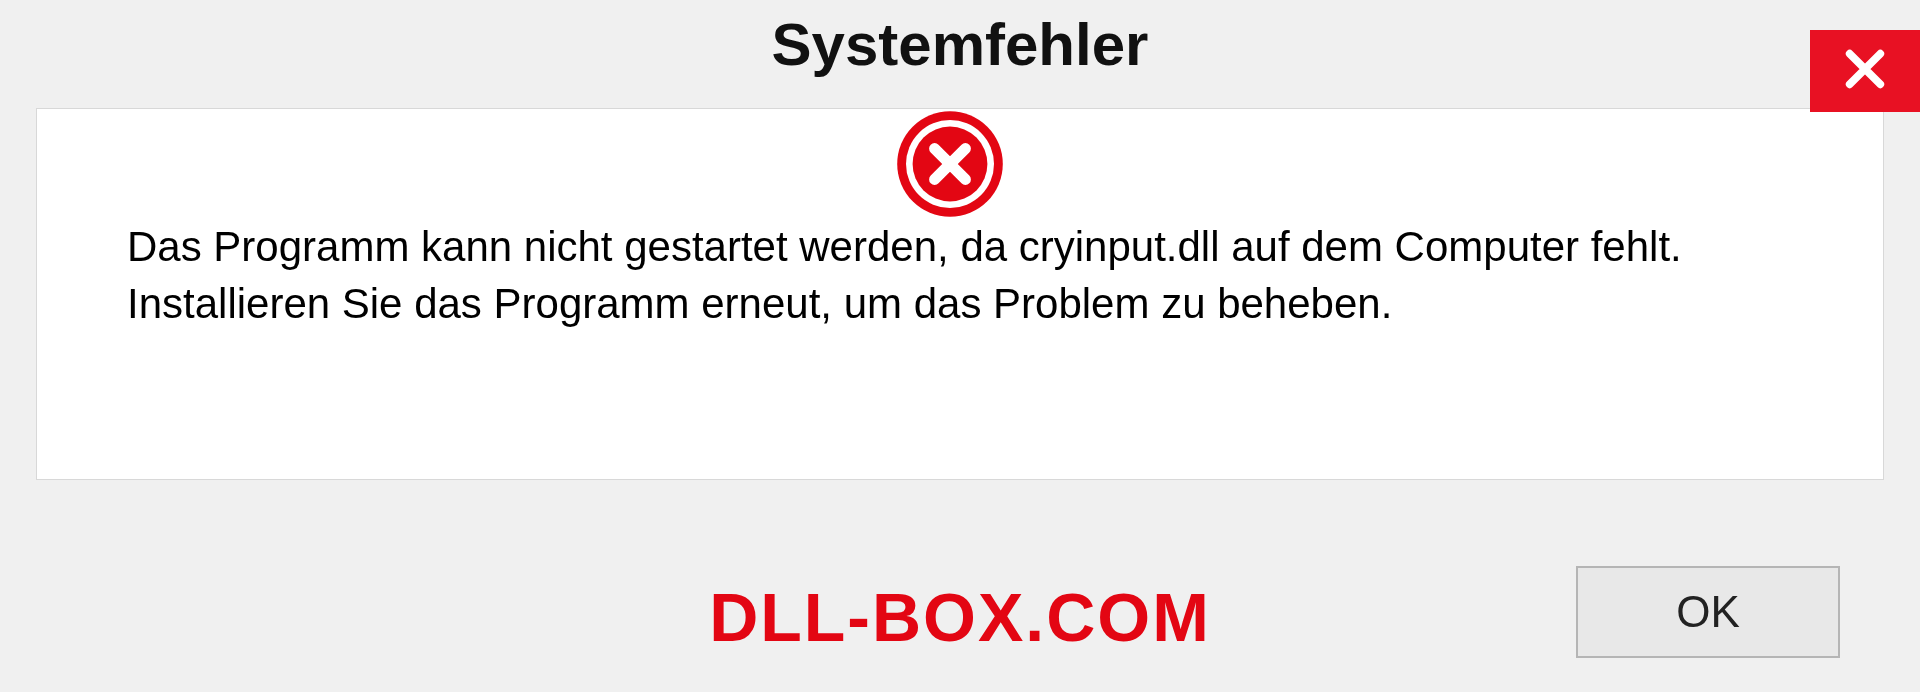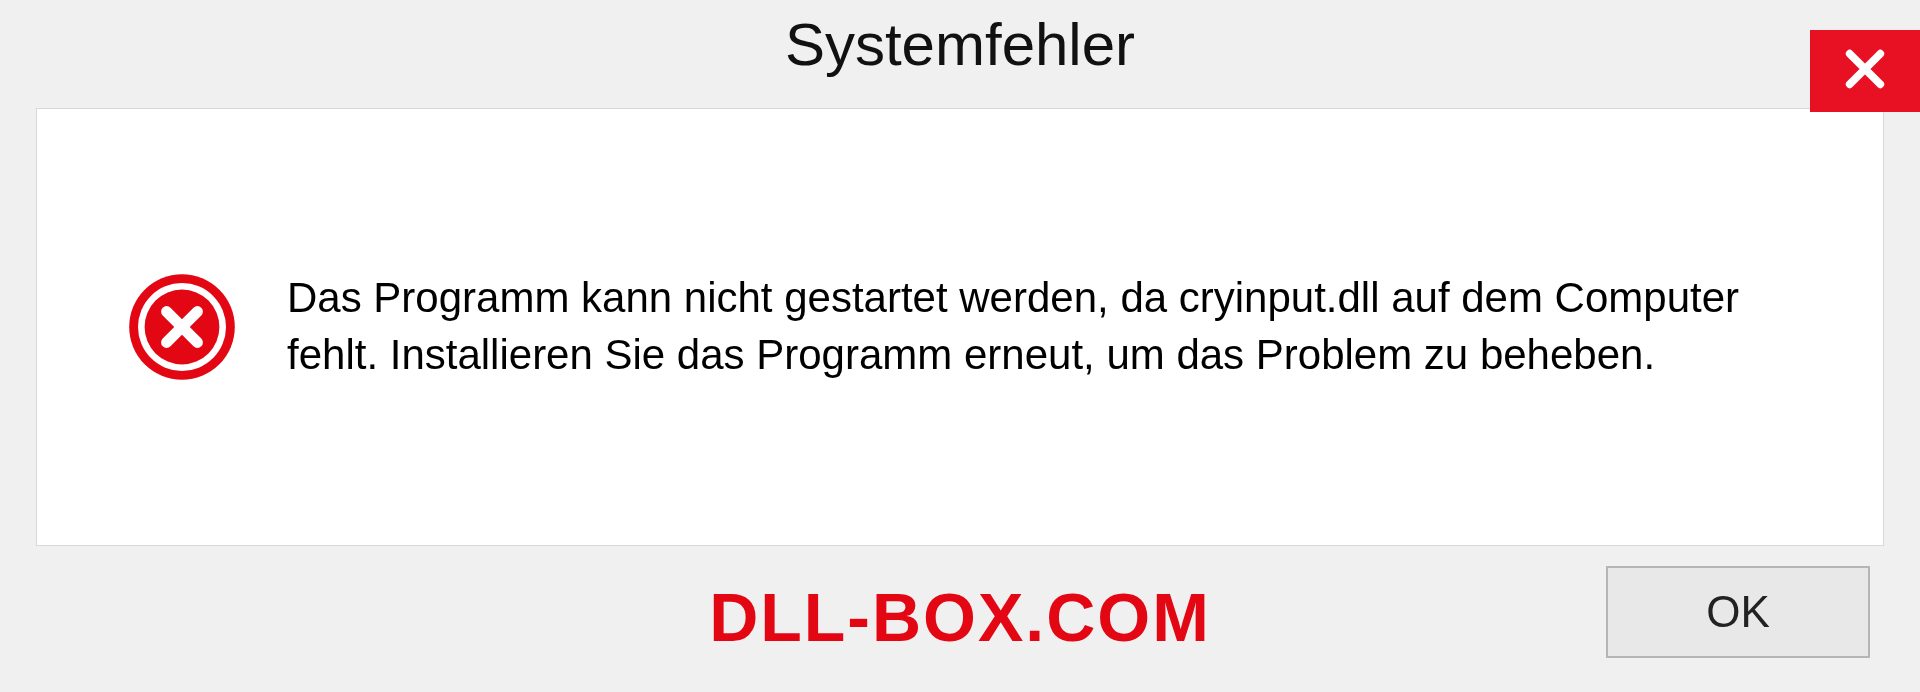--- a/index.html
+++ b/index.html
@@ -24,21 +24,21 @@
     .titlebar {
       display: flex;
       align-items: flex-start;
       justify-content: center;
       position: relative;
       padding-top: 10px;
       height: 90px;
     }
     .title {
       font-size: 60px;
-      font-weight: 400;
+      font-weight: 700;
       color: #111;
     }
     .close-button {
       position: absolute;
       top: 30px;
       right: 0;
       width: 110px;
       height: 82px;
       background: #e81123;
       display: flex;
@@ -47,24 +47,25 @@
       cursor: pointer;
     }
     .close-button svg {
       width: 46px;
       height: 46px;
     }
     .content-box {
       margin: 18px 36px 0 36px;
       background: #ffffff;
       border: 1px solid #d8d8d8;
-      height: 438px;
+      height: 372px;
       display: flex;
       align-items: center;
       padding: 0 60px 0 90px;
+      flex-direction: column;
     }
     .error-icon {
       width: 110px;
       height: 110px;
       flex-shrink: 0;
       margin-right: 50px;
     }
     .error-icon svg {
       width: 100%;
       height: 100%;
@@ -77,21 +78,21 @@
     }
     .footer {
       position: absolute;
       bottom: 0;
       left: 0;
       right: 0;
       height: 160px;
       display: flex;
       align-items: center;
       justify-content: flex-end;
-      padding-right: 50px;
+      padding-right: 80px;
     }
     .watermark {
       position: absolute;
       left: 50%;
       transform: translateX(-50%);
       font-size: 68px;
       font-weight: 800;
       color: #e30613;
       letter-spacing: 2px;
       font-family: Arial, sans-serif;

